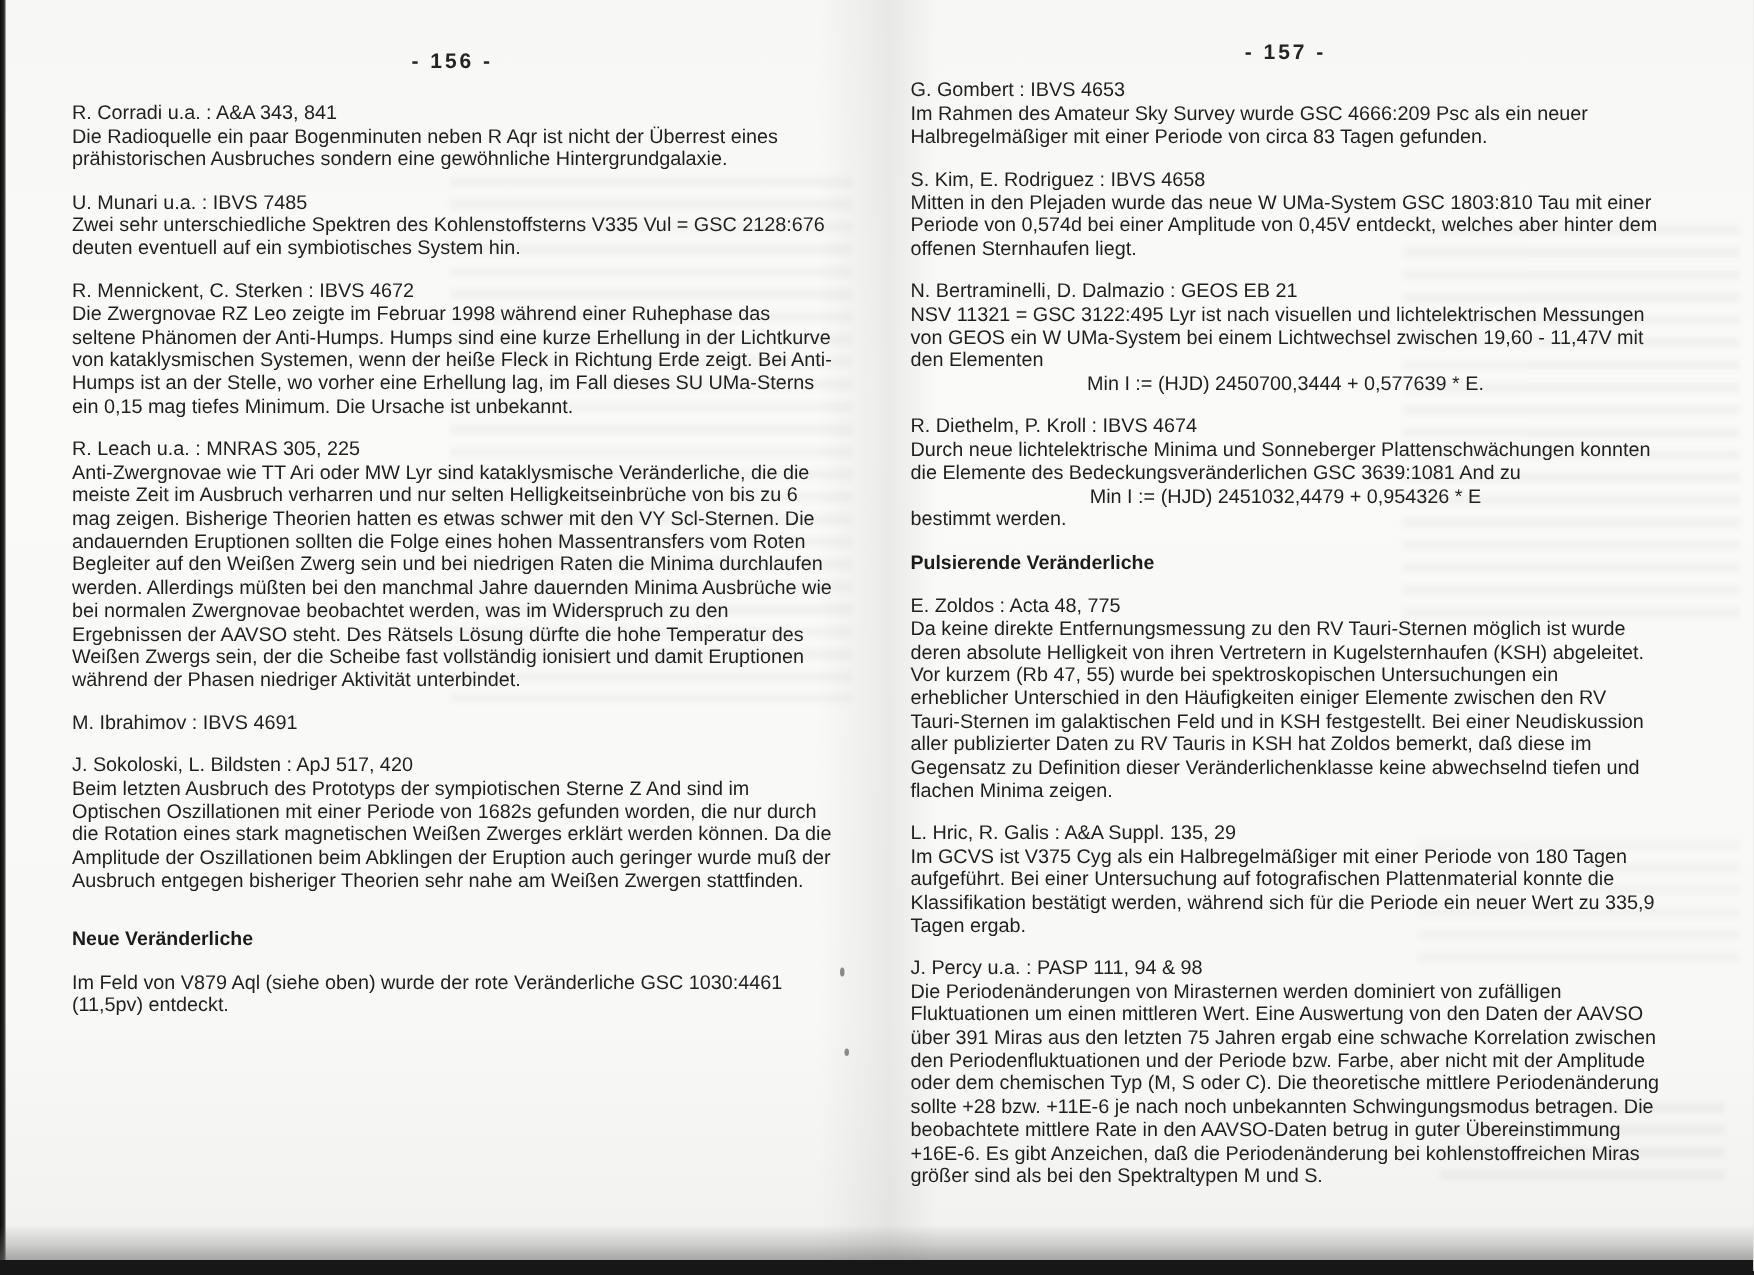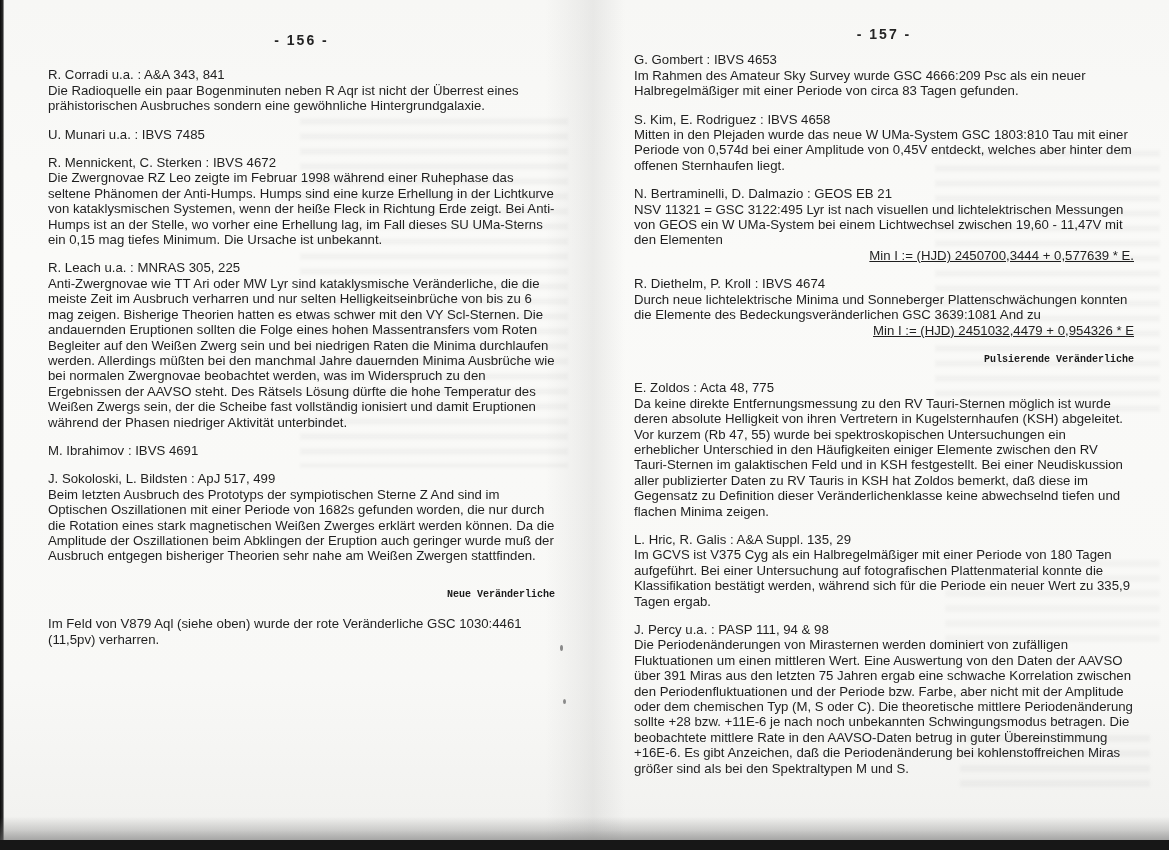--- a/index.html
+++ b/index.html
@@ -25,28 +25,28 @@
   .g1{left:300px;top:118px;width:268px;height:350px;}
   .g2{left:935px;top:150px;width:225px;height:270px;}
   .g3{left:945px;top:560px;width:215px;height:90px;opacity:.35;}
   .g4{left:960px;top:735px;width:190px;height:55px;opacity:.5;}
   .speck{position:absolute;background:#8a8a8a;border-radius:50%;}
   .s1{left:560px;top:645px;width:3px;height:6px;}
   .s2{left:563px;top:699px;width:3px;height:5px;}
   
   .page{position:absolute;font-size:13.2px;line-height:15.4px;}
   .page-left{left:48px;top:33px;width:507px;}
-  .page-right{left:634px;top:27px;width:500px;}
+  .page-right{left:607px;top:27px;width:500px;}
   .pagenum{text-align:center;font-weight:bold;font-size:14px;letter-spacing:2px;color:#242424;}
   .page-left  .pagenum{margin-bottom:19px;}
   .page-right .pagenum{margin-bottom:10px;}
   .entry{margin:0 0 13px 0;}
   .entry p{margin:0;}
-  .formula{text-align:right;text-decoration:underline;}
-  .heading{font-weight:bold;text-align:right;font-size:10px;margin:23px 0 14px 0;color:#1b1b1b;font-family:Liberation Mono, monospace;}
+  .formula{text-align:center;}
+  .heading{font-weight:bold;text-align:left;font-size:13px;margin:23px 0 14px 0;color:#1b1b1b;}
   .page-right .heading{margin:14px 0 13px 0;}
 </style>
 </head>
 <body>
 
 <div class="scan">
 
   <div class="edge-left"></div>
   <div class="gutter"></div>
   <div class="ghost g1"></div>
@@ -59,45 +59,46 @@
   <div class="page page-left">
     <div class="pagenum">- 156 -</div>
 
     <section class="entry">
       <p class="ref">R. Corradi u.a. : A&amp;A 343, 841</p>
       <p class="body">Die Radioquelle ein paar Bogenminuten neben R Aqr ist nicht der Überrest eines prähistorischen Ausbruches sondern eine gewöhnliche Hintergrundgalaxie.</p>
     </section>
 
     <section class="entry">
       <p class="ref">U. Munari u.a. : IBVS 7485</p>
+      <p class="body">Zwei sehr unterschiedliche Spektren des Kohlenstoffsterns V335 Vul = GSC 2128:676 deuten eventuell auf ein symbiotisches System hin.</p>
     </section>
 
     <section class="entry">
       <p class="ref">R. Mennickent, C. Sterken : IBVS 4672</p>
       <p class="body">Die Zwergnovae RZ Leo zeigte im Februar 1998 während einer Ruhephase das seltene Phänomen der Anti-Humps. Humps sind eine kurze Erhellung in der Lichtkurve von kataklysmischen Systemen, wenn der heiße Fleck in Richtung Erde zeigt. Bei Anti-Humps ist an der Stelle, wo vorher eine Erhellung lag, im Fall dieses SU UMa-Sterns ein 0,15 mag tiefes Minimum. Die Ursache ist unbekannt.</p>
     </section>
 
     <section class="entry">
       <p class="ref">R. Leach u.a. : MNRAS 305, 225</p>
       <p class="body">Anti-Zwergnovae wie TT Ari oder MW Lyr sind kataklysmische Veränderliche, die die meiste Zeit im Ausbruch verharren und nur selten Helligkeitseinbrüche von bis zu 6 mag zeigen. Bisherige Theorien hatten es etwas schwer mit den VY Scl-Sternen. Die andauernden Eruptionen sollten die Folge eines hohen Massentransfers vom Roten Begleiter auf den Weißen Zwerg sein und bei niedrigen Raten die Minima durchlaufen werden. Allerdings müßten bei den manchmal Jahre dauernden Minima Ausbrüche wie bei normalen Zwergnovae beobachtet werden, was im Widerspruch zu den Ergebnissen der AAVSO steht. Des Rätsels Lösung dürfte die hohe Temperatur des Weißen Zwergs sein, der die Scheibe fast vollständig ionisiert und damit Eruptionen während der Phasen niedriger Aktivität unterbindet.</p>
     </section>
 
     <section class="entry">
       <p class="ref">M. Ibrahimov : IBVS 4691</p>
     </section>
 
     <section class="entry">
-      <p class="ref">J. Sokoloski, L. Bildsten : ApJ 517, 499</p>
+      <p class="ref">J. Sokoloski, L. Bildsten : ApJ 517, 420</p>
       <p class="body">Beim letzten Ausbruch des Prototyps der sympiotischen Sterne Z And sind im Optischen Oszillationen mit einer Periode von 1682s gefunden worden, die nur durch die Rotation eines stark magnetischen Weißen Zwerges erklärt werden können. Da die Amplitude der Oszillationen beim Abklingen der Eruption auch geringer wurde muß der Ausbruch entgegen bisheriger Theorien sehr nahe am Weißen Zwergen stattfinden.</p>
     </section>
 
     <h2 class="heading">Neue Veränderliche</h2>
 
     <section class="entry">
-      <p class="body">Im Feld von V879 Aql (siehe oben) wurde der rote Veränderliche GSC 1030:4461 (11,5pv) verharren.</p>
+      <p class="body">Im Feld von V879 Aql (siehe oben) wurde der rote Veränderliche GSC 1030:4461 (11,5pv) entdeckt.</p>
     </section>
   </div>
 
   <div class="page page-right">
     <div class="pagenum">- 157 -</div>
 
     <section class="entry">
       <p class="ref">G. Gombert : IBVS 4653</p>
       <p class="body">Im Rahmen des Amateur Sky Survey wurde GSC 4666:209 Psc als ein neuer Halbregelmäßiger mit einer Periode von circa 83 Tagen gefunden.</p>
     </section>
@@ -110,20 +111,21 @@
     <section class="entry">
       <p class="ref">N. Bertraminelli, D. Dalmazio : GEOS EB 21</p>
       <p class="body">NSV 11321 = GSC 3122:495 Lyr ist nach visuellen und lichtelektrischen Messungen von GEOS ein W UMa-System bei einem Lichtwechsel zwischen 19,60 - 11,47V mit den Elementen</p>
       <p class="formula">Min I := (HJD) 2450700,3444 + 0,577639 * E.</p>
     </section>
 
     <section class="entry">
       <p class="ref">R. Diethelm, P. Kroll : IBVS 4674</p>
       <p class="body">Durch neue lichtelektrische Minima und Sonneberger Plattenschwächungen konnten die Elemente des Bedeckungsveränderlichen GSC 3639:1081 And zu</p>
       <p class="formula">Min I := (HJD) 2451032,4479 + 0,954326 * E</p>
+      <p class="body">bestimmt werden.</p>
     </section>
 
     <h2 class="heading">Pulsierende Veränderliche</h2>
 
     <section class="entry">
       <p class="ref">E. Zoldos : Acta 48, 775</p>
       <p class="body">Da keine direkte Entfernungsmessung zu den RV Tauri-Sternen möglich ist wurde deren absolute Helligkeit von ihren Vertretern in Kugelsternhaufen (KSH) abgeleitet. Vor kurzem (Rb 47, 55) wurde bei spektroskopischen Untersuchungen ein erheblicher Unterschied in den Häufigkeiten einiger Elemente zwischen den RV Tauri-Sternen im galaktischen Feld und in KSH festgestellt. Bei einer Neudiskussion aller publizierter Daten zu RV Tauris in KSH hat Zoldos bemerkt, daß diese im Gegensatz zu Definition dieser Veränderlichenklasse keine abwechselnd tiefen und flachen Minima zeigen.</p>
     </section>
 
     <section class="entry">

